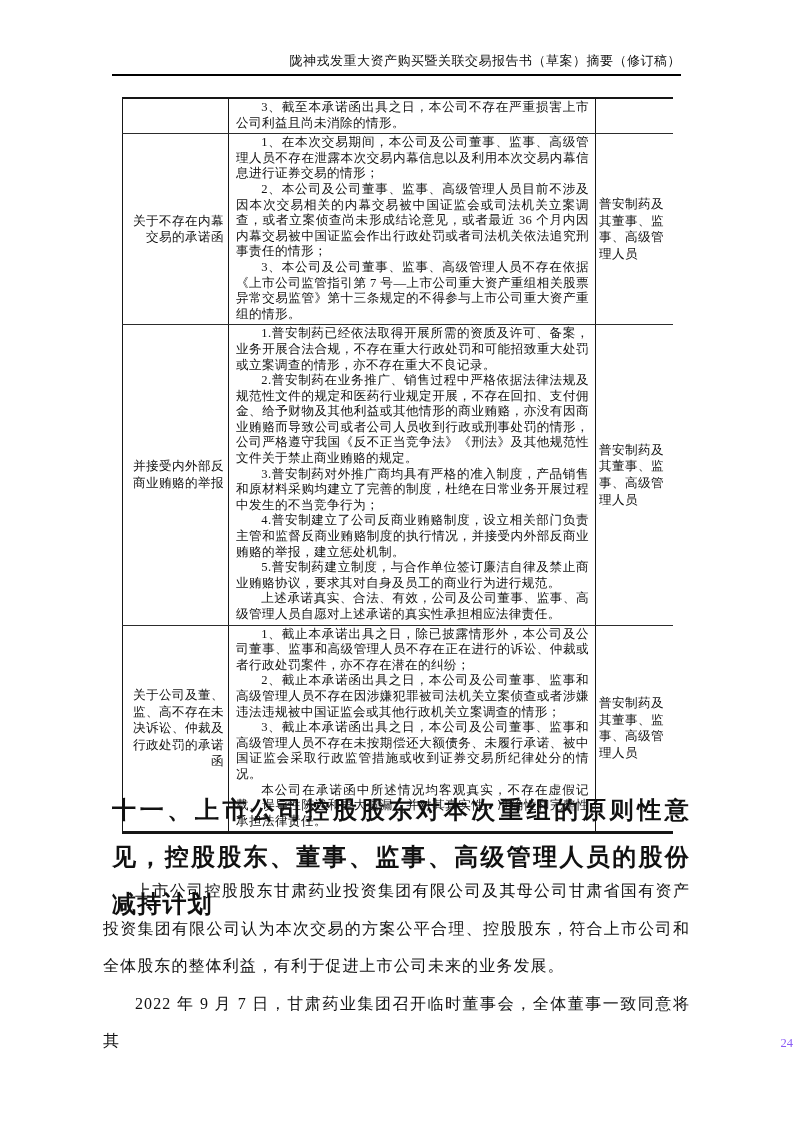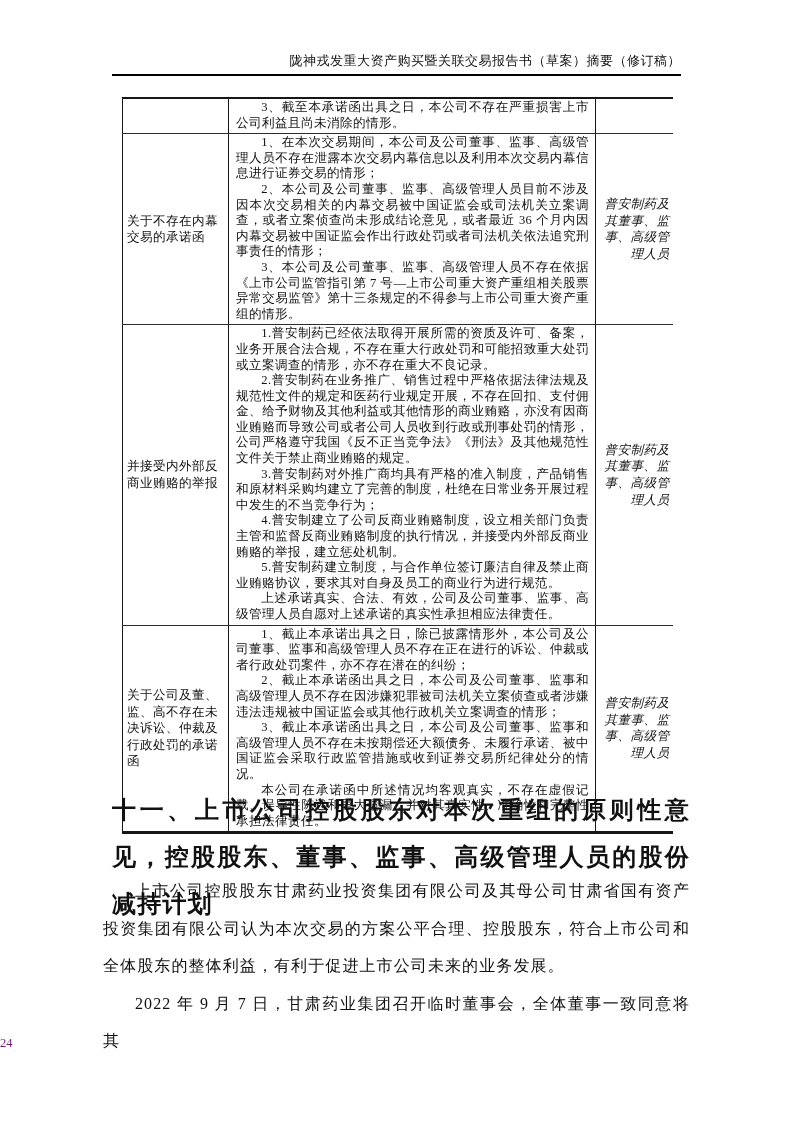--- a/index.html
+++ b/index.html
@@ -20,22 +20,22 @@
   
   table.commitments{
     position:absolute;left:122px;top:97px;width:550px;
     border-collapse:collapse;table-layout:fixed;
     font-size:12.6px;letter-spacing:.4px;
   }
   table.commitments{border-top:2.5px solid #161616;border-bottom:3px solid #161616;border-left:1.6px solid #161616;}
   table.commitments td{border-bottom:1.8px solid #2c2c2c;vertical-align:middle;}
   table.commitments td.row-label,
   table.commitments td.row-content{border-right:1.5px solid #161616;}
-  td.row-label{text-align:left;padding:2px 4px;line-height:1.32;}
-  td.row-party{text-align:right;padding:2px 3px;line-height:1.32;font-style:italic;}
+  td.row-label{text-align:right;padding:2px 4px;line-height:1.32;}
+  td.row-party{text-align:left;padding:2px 3px;line-height:1.32;}
   td.row-content{padding:1px 6px 2px 7px;margin-top:35px;}
   td.row-content p{
     margin:0;text-indent:2em;text-align:justify;line-height:15.6px;
   }
   tr.r0{height:34px;} tr.r1{height:161px;} tr.r2{height:291px;} tr.r3{height:188px;}
 
   
   .section-heading{
     position:absolute;left:112px;top:786px;width:578px;
     font-family:"Liberation Sans","DejaVu Sans",sans-serif;
@@ -46,21 +46,21 @@
     position:absolute;left:103px;top:872px;width:587px;
     font-size:16px;letter-spacing:1.1px;
   }
   .body-text p{
     margin:0;text-indent:2em;text-align:justify;line-height:37.5px;
   }
 
   
   .page-footer{
     position:absolute;left:0;top:1036px;width:793px;
-    text-align:left;font-size:12.5px;color:#701a75;
+    text-align:right;font-size:12.5px;color:#8b5cf6;
   }
 </style>
 </head>
 <body>
 
 <div class="page">
 
   <div class="doc-header">
     <span>陇神戎发</span>
     <span>重大资产购买暨关联交易报告书（草案）摘要（修订稿）</span>

